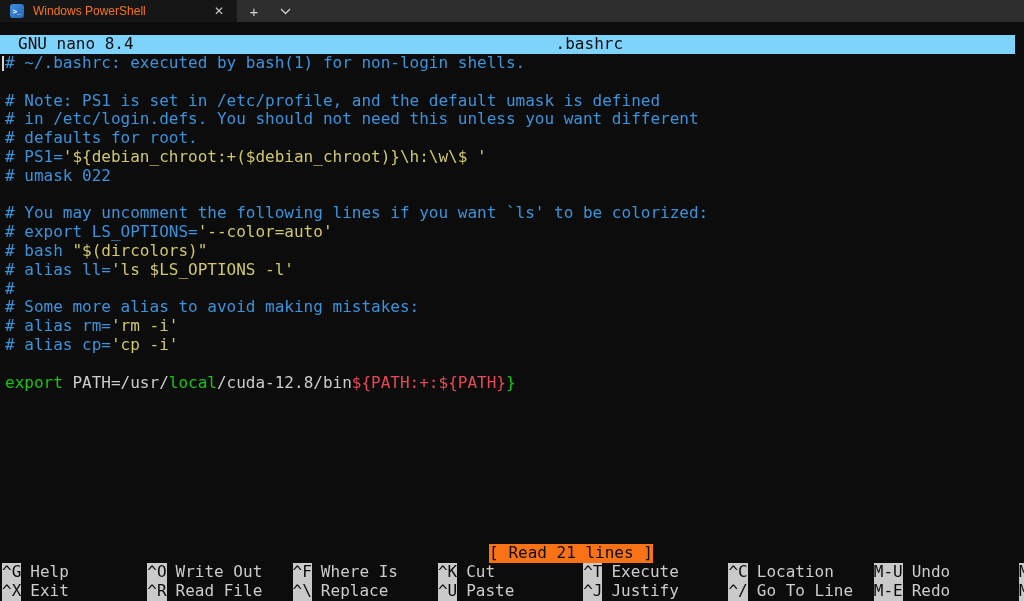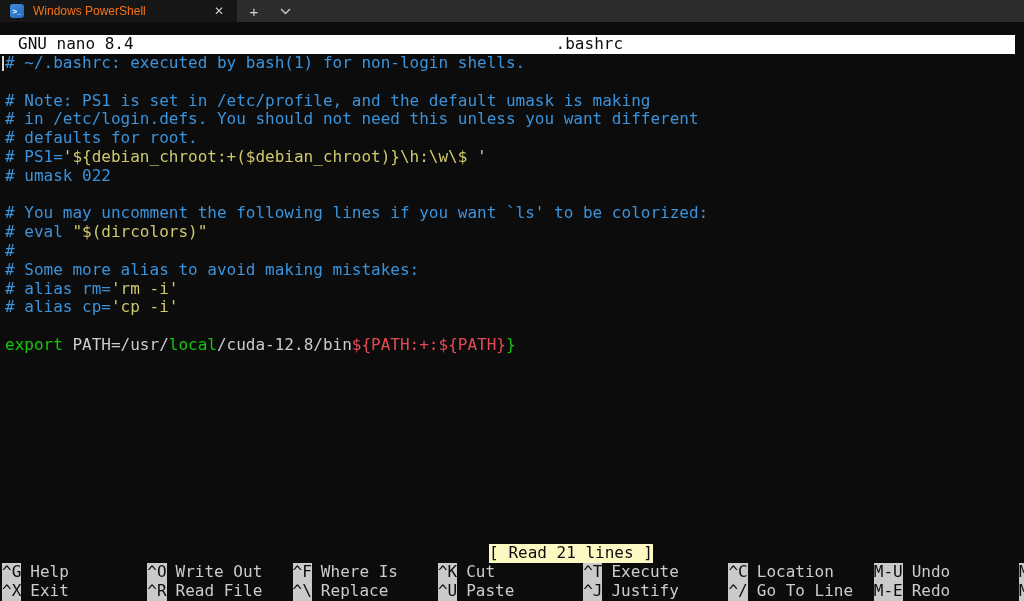--- a/index.html
+++ b/index.html
@@ -21,38 +21,38 @@
                font-family:"Liberation Sans",sans-serif; font-size:12px; line-height:1;
                padding:2px 4px; cursor:default; }
   .newtab-btn { color:#d4d4d4; font-family:"Liberation Sans",sans-serif; font-size:15px;
                 width:34px; display:flex; align-items:center; justify-content:center; }
   .dropdown-btn { width:28px; display:flex; align-items:center; justify-content:center; }
 
   
   .terminal { flex:1; background:#0c0c0c; display:flex; flex-direction:column;
               padding-top:13px; font-size:16px; line-height:18.8px; color:#cccccc; overflow:hidden; }
 
-  .nano-header { height:19px; width:1015px; background:#ffffff; color:#0c0c0c;
+  .nano-header { height:19px; width:1015px; background:#7dd3fc; color:#0c0c0c;
                  display:flex; white-space:pre; flex:none; }
   .nano-version { margin-left:18px; }
   .nano-file { margin-left:422px; }
 
   .editor { flex:none; padding-left:5px; }
   .line { height:18.8px; white-space:pre; position:relative; }
   .cursor { position:absolute; left:-3px; top:2px; width:2px; height:15px; background:#d6d6d6; }
   .seg-comment   { color:#3b93db; }
   .seg-string    { color:#cfc96c; }
   .seg-keyword   { color:#16c60c;margin-top:24px; }
   .seg-expansion { color:#e74856; }
   .seg-plain     { color:#cccccc; }
 
   .spacer { flex:1; }
 
   .statusbar { height:19px; flex:none; display:flex; justify-content:center; }
-  .status-msg { background:#fef9c3; color:#0c0c0c; white-space:pre; margin-left:118px; }
+  .status-msg { background:#f97316; color:#0c0c0c; white-space:pre; margin-left:118px; }
 
   .shortcuts { flex:none; height:38px; width:100%; overflow:hidden; padding-left:2px; }
   .sc-row { display:flex; height:18.8px; white-space:pre; }
   .sc-item { width:145.3px; flex:none; display:flex; align-items:center; overflow:hidden; }
   .sc-key { background:#cacaca; color:#0c0c0c; flex:none; }
   .sc-label { color:#cccccc; margin-left:9px; }
 </style>
 </head>
 <body>
 
@@ -75,28 +75,30 @@
   <div class="terminal">
 
     <div class="nano-header">
       <span class="nano-version">GNU nano 8.4</span>
       <span class="nano-file">.bashrc</span>
     </div>
 
     <div class="editor" id="editor">
         <div class="line"><span class="cursor"></span><span class="seg-comment"># ~/.bashrc: executed by bash(1) for non-login shells.</span></div>
         <div class="line"></div>
-        <div class="line"><span class="seg-comment"># Note: PS1 is set in /etc/profile, and the default umask is making</span></div>
+        <div class="line"><span class="seg-comment"># Note: PS1 is set in /etc/profile, and the default umask is defined</span></div>
         <div class="line"><span class="seg-comment"># in /etc/login.defs. You should not need this unless you want different</span></div>
         <div class="line"><span class="seg-comment"># defaults for root.</span></div>
         <div class="line"><span class="seg-comment"># PS1=</span><span class="seg-string">'${debian_chroot:+($debian_chroot)}\h:\w\$ '</span></div>
         <div class="line"><span class="seg-comment"># umask 022</span></div>
         <div class="line"></div>
         <div class="line"><span class="seg-comment"># You may uncomment the following lines if you want `ls' to be colorized:</span></div>
-        <div class="line"><span class="seg-comment"># eval </span><span class="seg-string">"$(dircolors)"</span></div>
+        <div class="line"><span class="seg-comment"># export LS_OPTIONS=</span><span class="seg-string">'--color=auto'</span></div>
+        <div class="line"><span class="seg-comment"># bash </span><span class="seg-string">"$(dircolors)"</span></div>
+        <div class="line"><span class="seg-comment"># alias ll=</span><span class="seg-string">'ls $LS_OPTIONS -l'</span></div>
         <div class="line"><span class="seg-comment">#</span></div>
         <div class="line"><span class="seg-comment"># Some more alias to avoid making mistakes:</span></div>
         <div class="line"><span class="seg-comment"># alias rm=</span><span class="seg-string">'rm -i'</span></div>
         <div class="line"><span class="seg-comment"># alias cp=</span><span class="seg-string">'cp -i'</span></div>
         <div class="line"></div>
         <div class="line"><span class="seg-keyword">export</span><span class="seg-plain"> PATH=/usr/</span><span class="seg-keyword">local</span><span class="seg-plain">/cuda-12.8/bin</span><span class="seg-expansion">${PATH:+:${PATH}</span><span class="seg-keyword">}</span></div>
       </div>
 
     <div class="spacer"></div>
 

